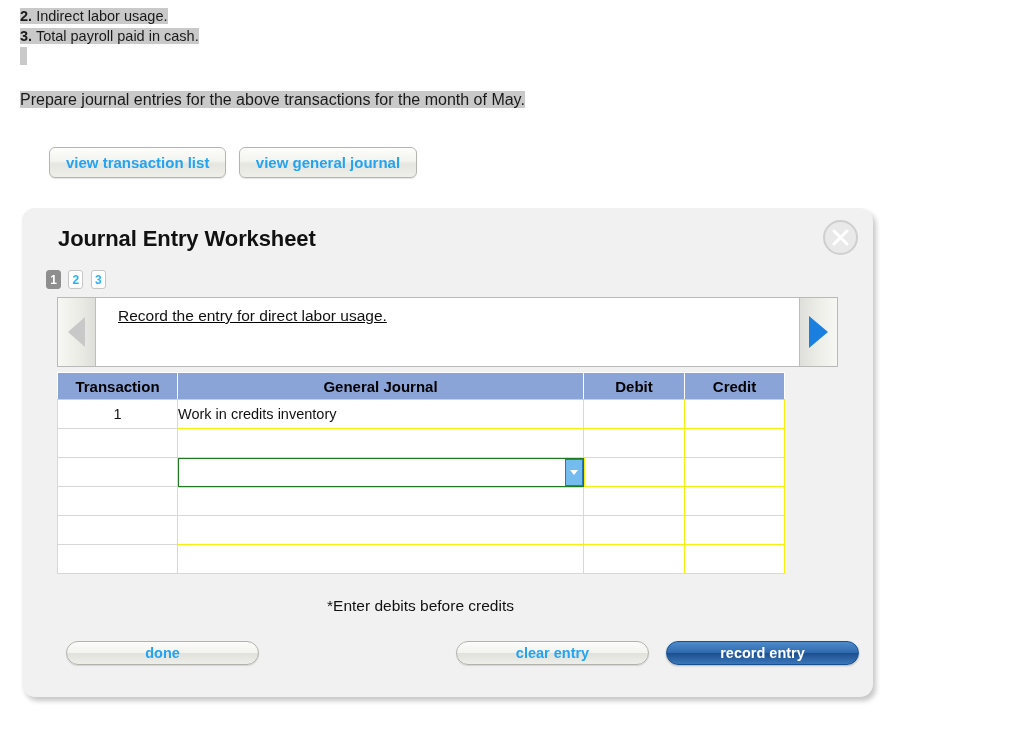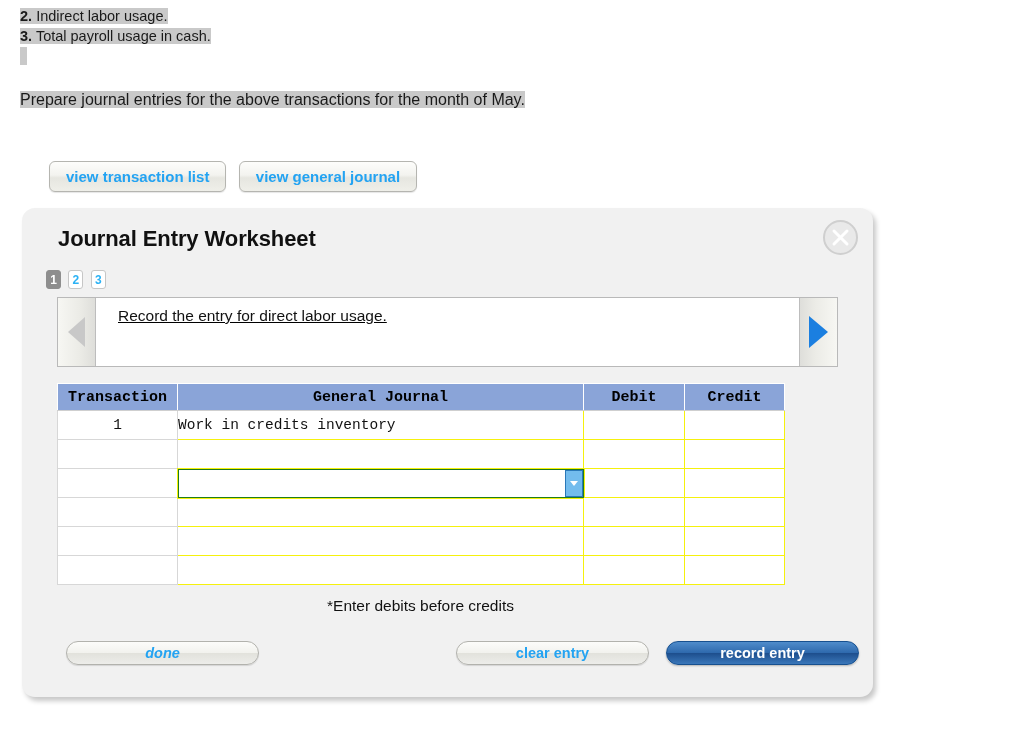--- a/index.html
+++ b/index.html
@@ -34,21 +34,21 @@
     position: absolute;
     left: 20px;
     top: 90px;
     font-size: 16px;
     line-height: 20px;
     color: #1a1a1a;
     white-space: nowrap;
   }
 
   
-  .view-bar { position: absolute; left: 49px; top: 161px; }
+  .view-bar { position: absolute; left: 49px; top: 147px; }
   .view-btn {
     display: inline-block;
     height: 31px;
     line-height: 29px;
     padding: 0 16px;
     margin-right: 8px;
     border: 1px solid #b5b5b0;
     border-radius: 6px;
     background: linear-gradient(to bottom, #fdfdfb 0%, #f3f3ef 45%, #e6e6e0 55%, #efefe9 100%);
     color: #23a3f2;
@@ -148,25 +148,24 @@
     flex: 1;
     padding: 9px 0 0 22px;
     font-size: 15.5px;
     color: #111;
   }
 
   
   .jtable {
     position: absolute;
     left: 35px;
-    top: 175px;
+    top: 164px;
     border-collapse: collapse;
     table-layout: fixed;
     width: 727px;
-    font-family: Liberation Mono, monospace;
   }
   .jtable th {
     background: #8aa4d8;
     border: 1px solid #ffffff;
     border-bottom: 1px solid #cfcfcf;
     font-size: 15px;
     font-weight: bold;
     color: #000;
     height: 27px;
     padding: 0;
@@ -239,35 +238,35 @@
     background: linear-gradient(to bottom, #fcfcfa 0%, #f2f2ee 48%, #e2e2dc 52%, #ededea 100%);
     color: #23a3f2;
     box-shadow: 0 1px 1px rgba(0,0,0,0.12);
   }
   .btn.primary {
     border: 1px solid #17508f;
     background: linear-gradient(to bottom, #4f8ccb 0%, #2f6aae 48%, #1e4f8e 52%, #3a77ba 100%);
     color: #ffffff;
     box-shadow: 0 1px 2px rgba(0,0,0,0.25);
   }
-  #btn-done { left: 44px; top: 433px; width: 193px; font-style: italic; }
+  #btn-done { left: 44px; top: 433px; width: 193px; }
   #btn-clear { left: 434px; top: 433px; width: 193px; }
   #btn-record { left: 644px; top: 433px; width: 193px; }
 </style>
 </head>
 <body>
 
 <div class="problem">
   <div class="problem-line">
     <span class="hl"><span class="num">2.</span>
     <span>Indirect labor usage.</span></span>
   </div>
   <div class="problem-line">
     <span class="hl"><span class="num">3.</span>
-    <span>Total payroll usage in cash.</span></span>
+    <span>Total payroll paid in cash.</span></span>
   </div>
   <div class="blank-line"><span class="hl"></span></div>
 </div>
 
 <div class="prompt-sentence">
   <span class="hl">Prepare journal entries for the above transactions for the month of May.</span>
 </div>
 
 <div class="view-bar">
   <div class="view-btn">view transaction list</div>

